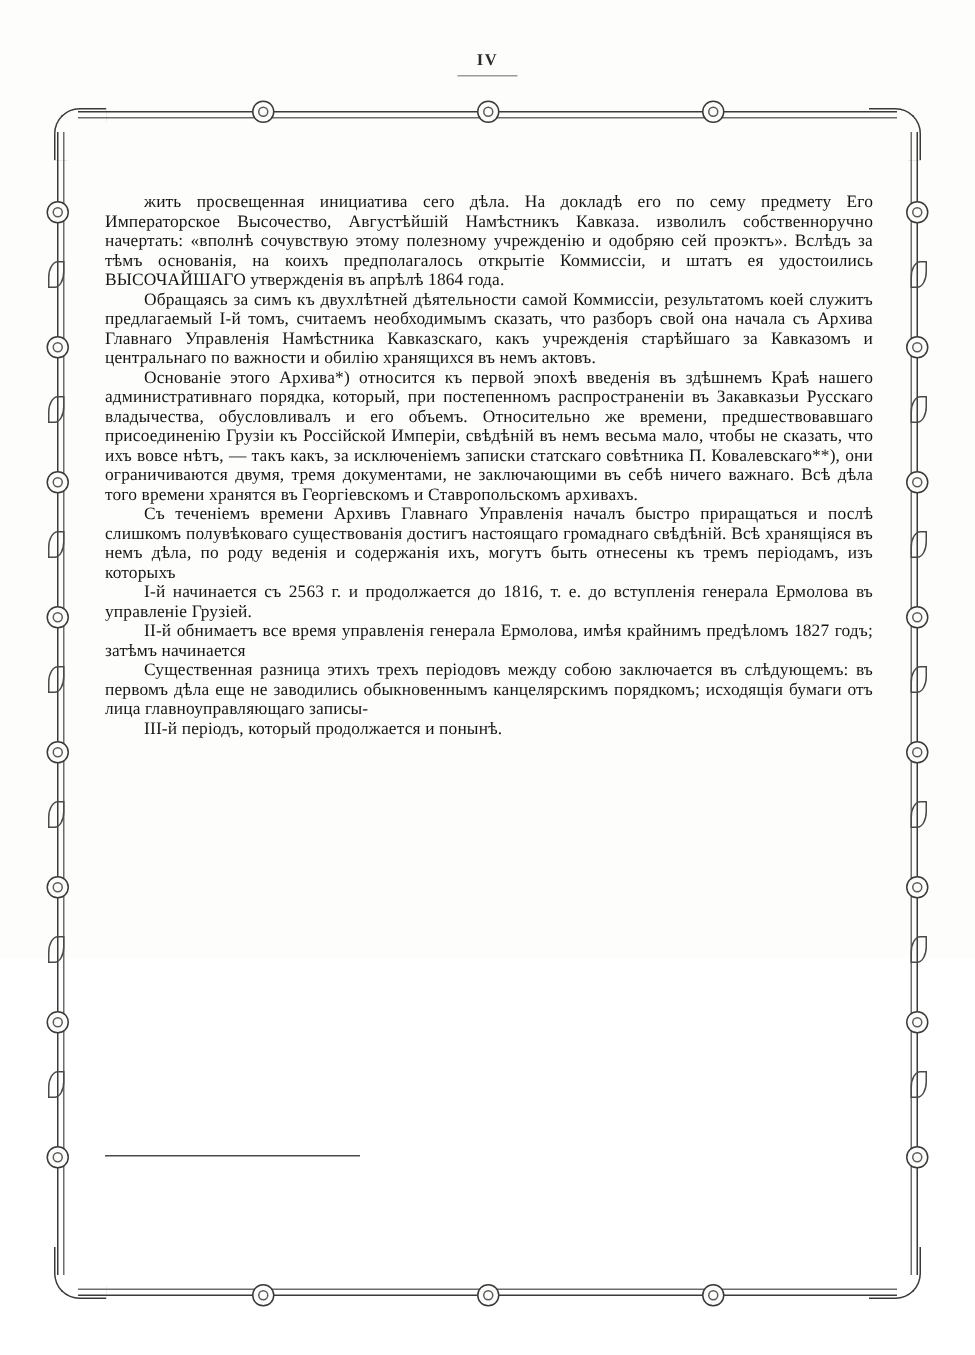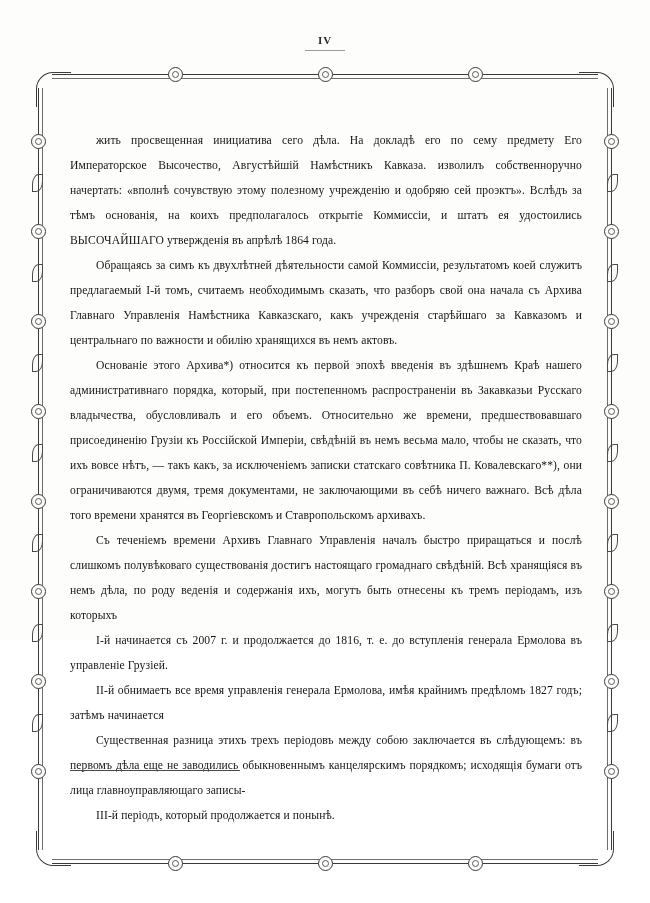--- a/index.html
+++ b/index.html
@@ -108,21 +108,21 @@
     background: transparent;
   }
 
   
   .content {
     position: absolute;
     left: 70px;
     top: 128px;
     width: 512px;
     font-size: 11.6px;
-    line-height: 25px;
+    line-height: 13px;
     text-align: justify;
     color: #151515;
     font-family: Liberation Serif, serif;
   }
   .content p {
     margin: 0 0 0 0;
     text-indent: 26px;
     letter-spacing: 0.1px;
   }
 
@@ -209,21 +209,21 @@
     <div class="leaf" style="right:-6px; top:460px"></div>
     <div class="leaf" style="right:-6px; top:550px"></div>
     <div class="leaf" style="right:-6px; top:640px"></div>
   </div>
 
   <div class="content">
     <p>жить просвещенная инициатива сего дѣла.  На докладѣ его по сему предмету Его Императорское Высочество, Августѣйшiй Намѣстникъ Кавказа. изволилъ собственноручно начертать: «вполнѣ сочувствую этому полезному учрежденiю и одобряю сей проэктъ».  Вслѣдъ за тѣмъ основанiя, на коихъ предполагалось открытiе Коммиссiи, и штатъ ея удостоились ВЫСОЧАЙШАГО утвержденiя въ апрѣлѣ 1864 года.</p>
     <p>Обращаясь за симъ къ двухлѣтней дѣятельности самой Коммиссiи, результатомъ коей служитъ предлагаемый I-й томъ, считаемъ необходимымъ сказать, что разборъ свой она начала съ Архива Главнаго Управленiя Намѣстника Кавказскаго, какъ учрежденiя старѣйшаго за Кавказомъ и центральнаго по важности и обилiю хранящихся въ немъ актовъ.</p>
     <p>Основанiе этого Архива*) относится къ первой эпохѣ введенiя въ здѣшнемъ Краѣ нашего административнаго порядка, который, при постепенномъ распространенiи въ Закавказьи Русскаго владычества, обусловливалъ и его объемъ.  Относительно же времени, предшествовавшаго присоединенiю Грузiи къ Россiйской Имперiи, свѣдѣнiй въ немъ весьма мало, чтобы не сказать, что ихъ вовсе нѣтъ, — такъ какъ, за исключенiемъ записки статскаго совѣтника П. Ковалевскаго**), они ограничиваются двумя, тремя документами, не заключающими въ себѣ ничего важнаго.  Всѣ дѣла того времени хранятся въ Георгiевскомъ и Ставропольскомъ архивахъ.</p>
     <p>Съ теченiемъ времени Архивъ Главнаго Управленiя началъ быстро приращаться и послѣ слишкомъ полувѣковаго существованiя достигъ настоящаго громаднаго свѣдѣнiй.  Всѣ хранящiяся въ немъ дѣла, по роду веденiя и содержанiя ихъ, могутъ быть отнесены къ тремъ перiодамъ, изъ которыхъ</p>
-    <p>I-й начинается съ 2007 г. и продолжается до 1816, т. е. до вступленiя генерала Ермолова въ управленiе Грузiей.</p>
+    <p>I-й начинается съ 2563 г. и продолжается до 1816, т. е. до вступленiя генерала Ермолова въ управленiе Грузiей.</p>
     <p>II-й обнимаетъ все время управленiя генерала Ермолова, имѣя крайнимъ предѣломъ 1827 годъ; затѣмъ начинается</p>
     <p>Существенная разница этихъ трехъ перiодовъ между собою заключается въ слѣдующемъ: въ первомъ дѣла еще не заводились обыкновеннымъ канцелярскимъ порядкомъ; исходящiя бумаги отъ лица главноуправляющаго записы-</p>
     <p>III-й перiодъ, который продолжается и понынѣ.</p>
   </div>
 
   <div class="footnote-rule"></div>
   <div class="footnotes">
   </div>
 
 </div>

